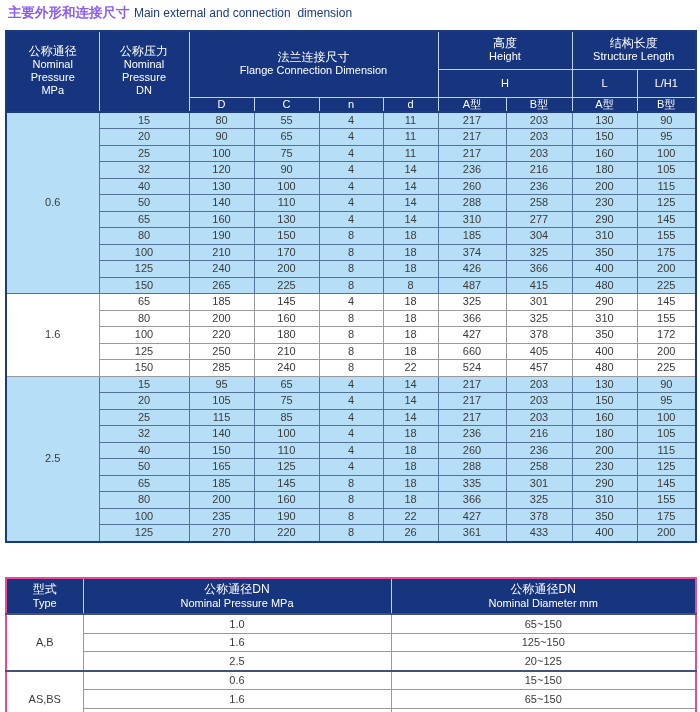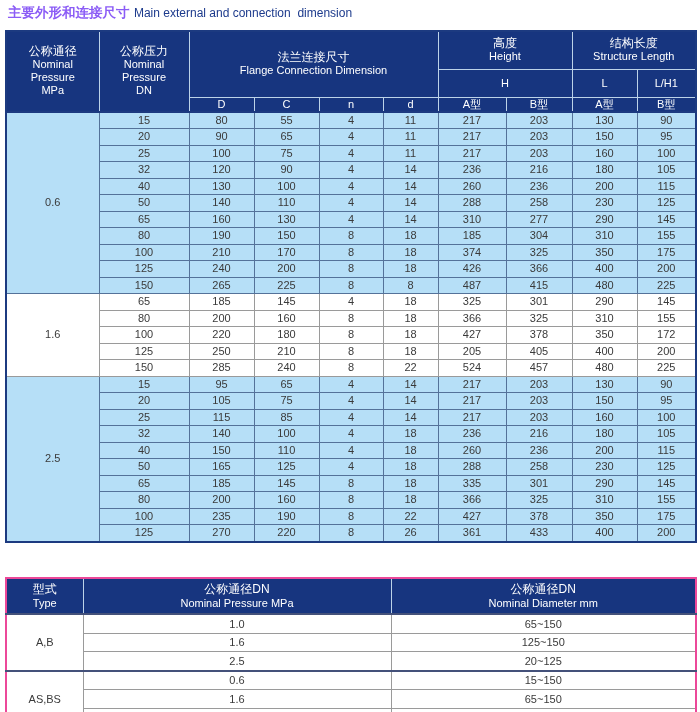--- a/index.html
+++ b/index.html
@@ -267,21 +267,21 @@
         <td>378</td>
         <td>350</td>
         <td>172</td>
       </tr>
       <tr class="g-white">
         <td>125</td>
         <td>250</td>
         <td>210</td>
         <td>8</td>
         <td>18</td>
-        <td>205</td>
+        <td>660</td>
         <td>405</td>
         <td>400</td>
         <td>200</td>
       </tr>
       <tr class="g-white">
         <td>150</td>
         <td>285</td>
         <td>240</td>
         <td>8</td>
         <td>22</td>

